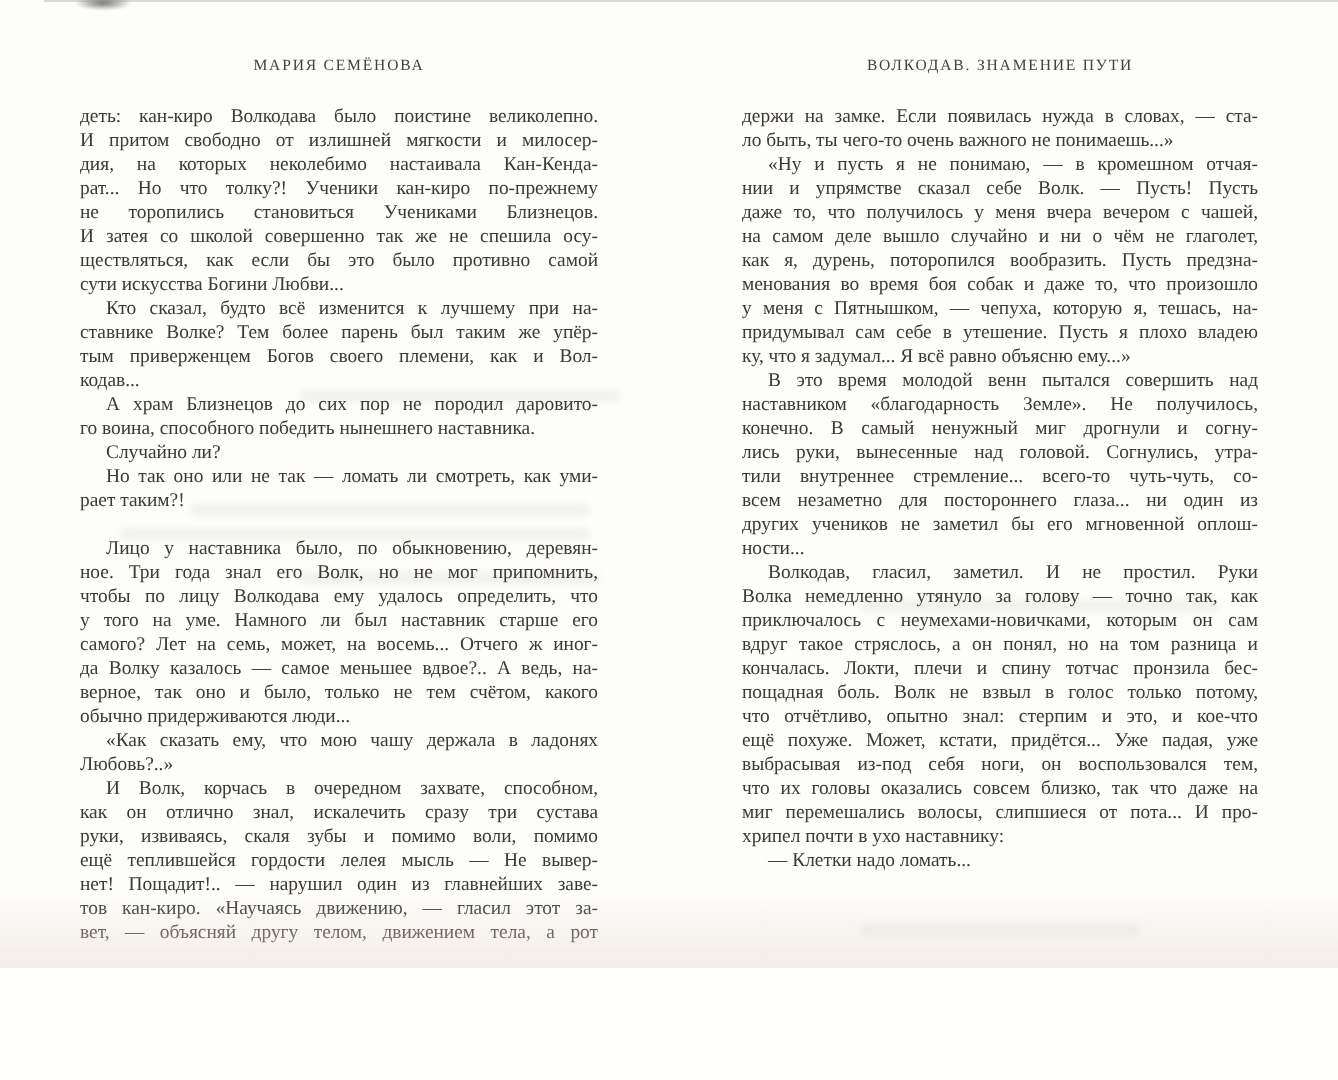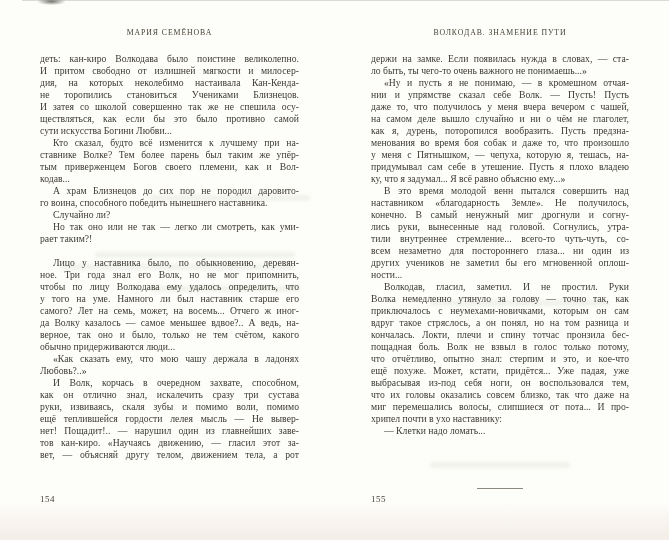--- a/index.html
+++ b/index.html
@@ -2,21 +2,21 @@
 <html><head>
 <meta charset="utf-8">
 <style>
   html, body { margin:0; padding:0; }
   body {
     width:669px; height:540px;
     background:#fefefc;
     font-family:"Liberation Serif", serif;
   }
   .scan {
-    position:relative; width:669px; height:540px;
+    position:relative; width:669px; height:484px;
     background:#fdfdfa; overflow:hidden;
   }
   
   .scan::after {
     content:""; position:absolute; left:0; right:0; bottom:0; height:38px;
     background:linear-gradient(180deg, rgba(236,224,215,0) 0%, rgba(234,221,212,0.45) 85%);
     pointer-events:none;
   }
   .top-edge-line {
     position:absolute; top:0; left:22px; right:0; height:1px;
@@ -71,32 +71,33 @@
   <div class="bleed" style="left:150px; top:286px; width:150px;"></div>
   <div class="bleed" style="left:430px; top:300px; width:180px;"></div>
   <div class="bleed" style="left:430px; top:462px; width:140px;"></div>
 
   <div class="page page-left">
     <div class="running-head">МАРИЯ СЕМЁНОВА</div>
     <div class="body-text">
         <div class="ln"><span>деть: кан-киро Волкодава было поистине великолепно.</span></div>
         <div class="ln"><span>И притом свободно от излишней мягкости и милосер-</span></div>
         <div class="ln"><span>дия, на которых неколебимо настаивала Кан-Кенда-</span></div>
+        <div class="ln"><span>рат... Но что толку?! Ученики кан-киро по-прежнему</span></div>
         <div class="ln"><span>не торопились становиться Учениками Близнецов.</span></div>
         <div class="ln"><span>И затея со школой совершенно так же не спешила осу-</span></div>
         <div class="ln"><span>ществляться, как если бы это было противно самой</span></div>
         <div class="ln end"><span>сути искусства Богини Любви...</span></div>
         <div class="ln ind"><span>Кто сказал, будто всё изменится к лучшему при на-</span></div>
         <div class="ln"><span>ставнике Волке? Тем более парень был таким же упёр-</span></div>
         <div class="ln"><span>тым приверженцем Богов своего племени, как и Вол-</span></div>
         <div class="ln end"><span>кодав...</span></div>
         <div class="ln ind"><span>А храм Близнецов до сих пор не породил даровито-</span></div>
         <div class="ln end"><span>го воина, способного победить нынешнего наставника.</span></div>
         <div class="ln ind end"><span>Случайно ли?</span></div>
-        <div class="ln ind"><span>Но так оно или не так — легко ли смотреть, как уми-</span></div>
+        <div class="ln ind"><span>Но так оно или не так — ломать ли смотреть, как уми-</span></div>
         <div class="ln end"><span>рает таким?!</span></div>
         <div class="ln blank"></div>
         <div class="ln ind"><span>Лицо у наставника было, по обыкновению, деревян-</span></div>
         <div class="ln"><span>ное. Три года знал его Волк, но не мог припомнить,</span></div>
         <div class="ln"><span>чтобы по лицу Волкодава ему удалось определить, что</span></div>
         <div class="ln"><span>у того на уме. Намного ли был наставник старше его</span></div>
         <div class="ln"><span>самого? Лет на семь, может, на восемь... Отчего ж иног-</span></div>
         <div class="ln"><span>да Волку казалось — самое меньшее вдвое?.. А ведь, на-</span></div>
         <div class="ln"><span>верное, так оно и было, только не тем счётом, какого</span></div>
         <div class="ln end"><span>обычно придерживаются люди...</span></div>

